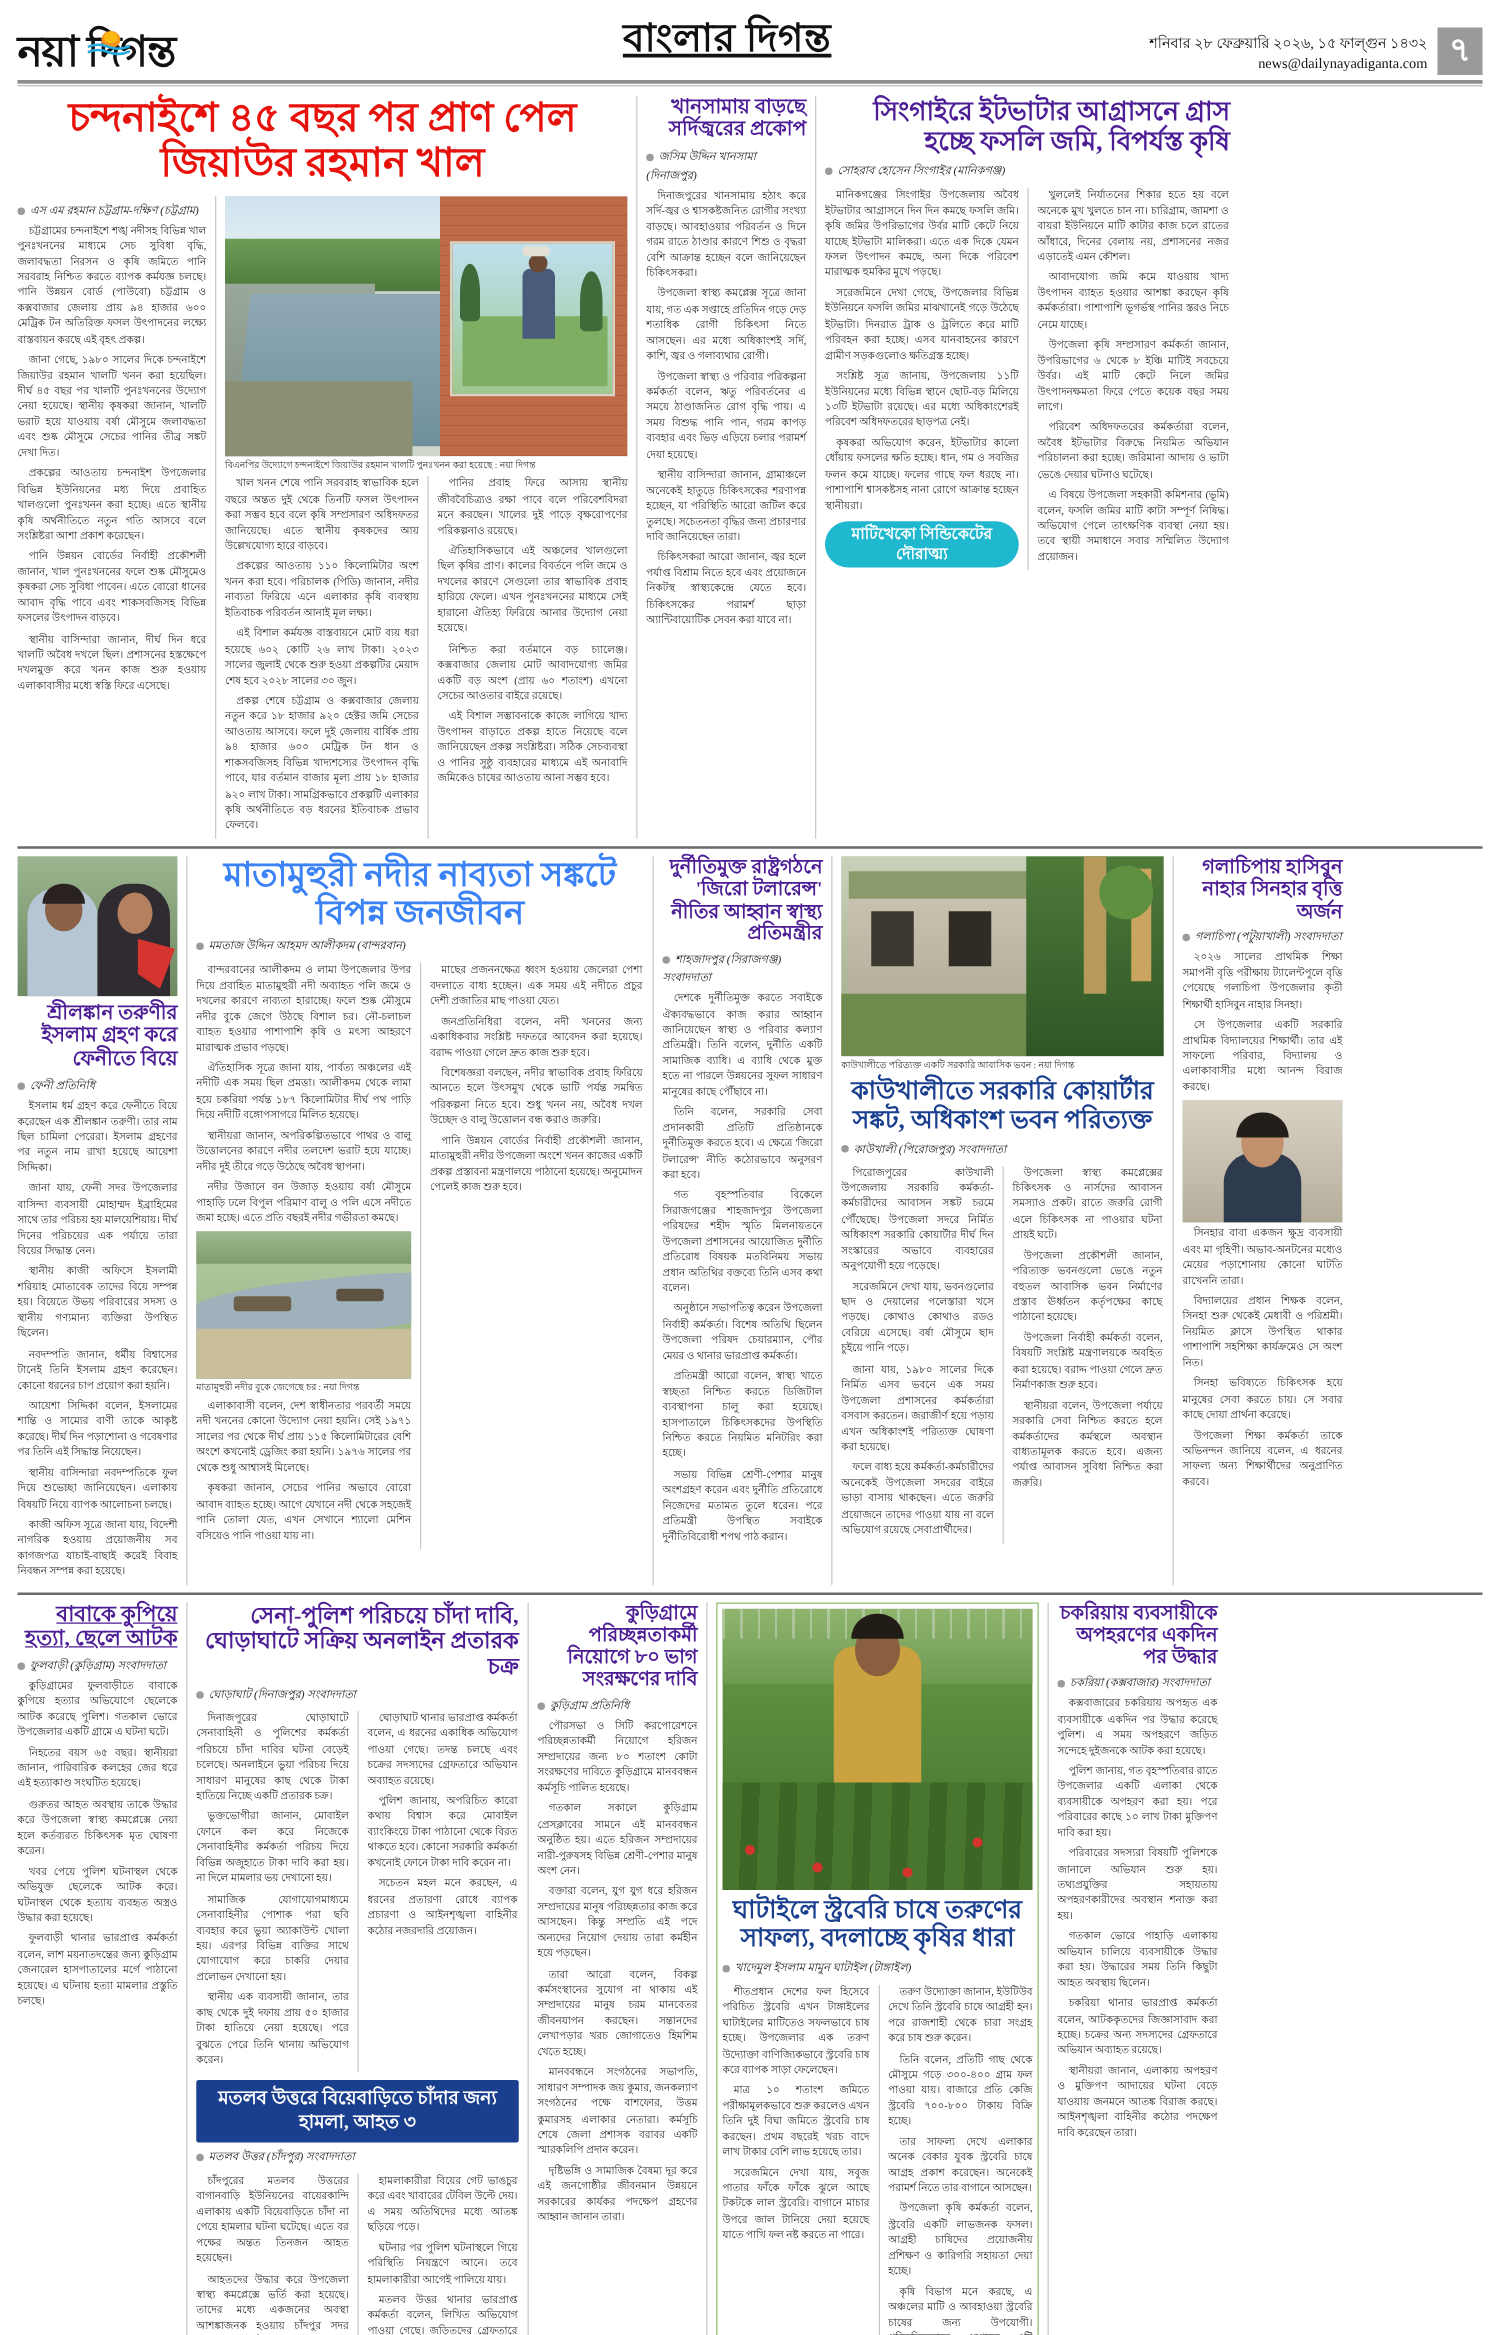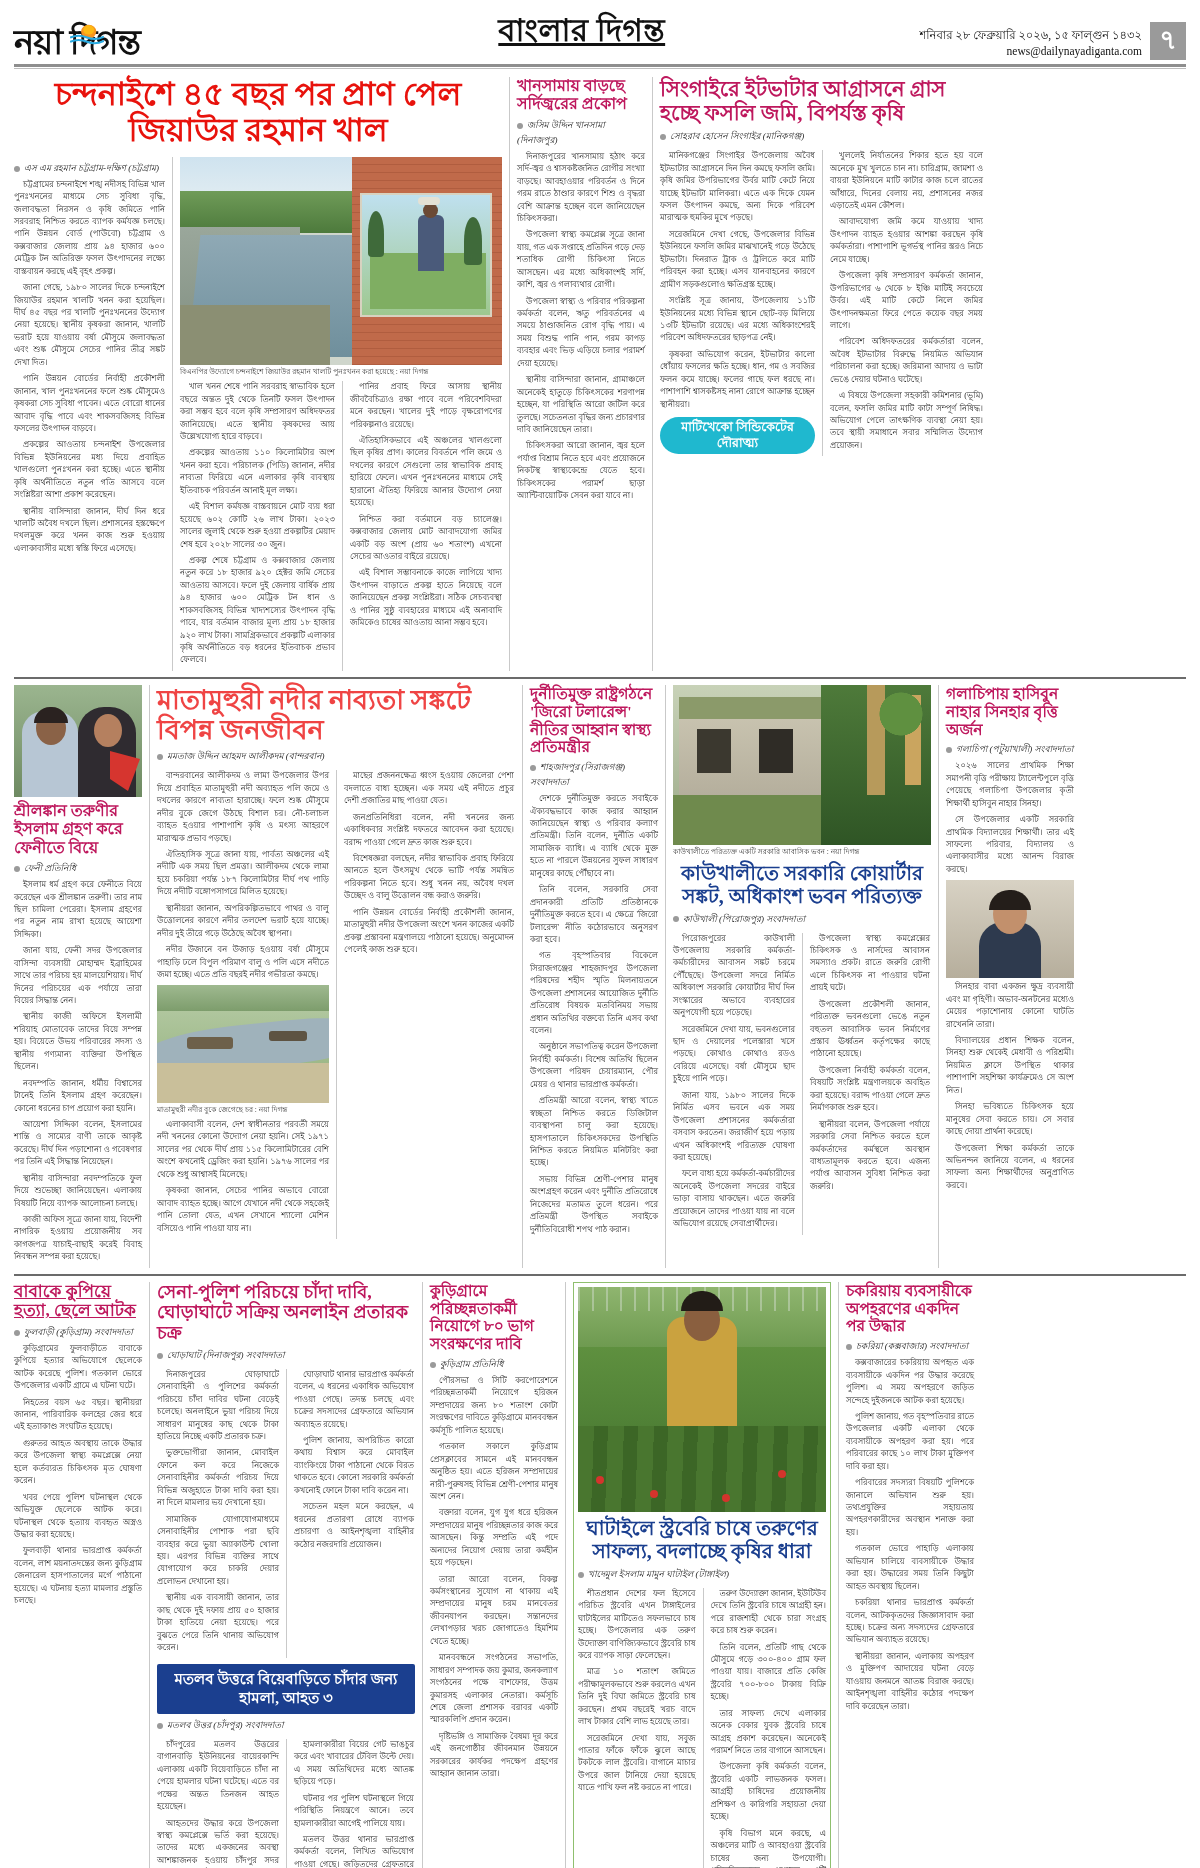--- a/index.html
+++ b/index.html
@@ -29,22 +29,22 @@
   .rule-thick{height:3px;background:#8e8e8e;margin:4px 0 0 0;}
   .rule-thin{height:1px;background:#bdbdbd;margin-top:1px;}
 
   
   .grid{display:flex;gap:0;margin-top:6px;}
   .vline{width:1px;background:#c9c9c9;margin:0 7px;flex:0 0 1px;}
   .hline2{height:2px;background:#6b6b6b;margin:6px 0;}
 
   
   .hl-red{color:#e8120c;font-weight:bold;line-height:1.12;text-align:center;}
-  .hl-black{color:#be185d;font-weight:bold;line-height:1.15;text-align:left;}
-  .hl-teal{color:#ef4444;font-weight:bold;line-height:1.12;text-align:left;}
+  .hl-black{color:#4c1d95;font-weight:bold;line-height:1.15;text-align:right;}
+  .hl-teal{color:#3b82f6;font-weight:bold;line-height:1.12;text-align:center;}
   .hl-blue{color:#1b3f8f;font-weight:bold;line-height:1.15;text-align:center;}
   .byline{font-size:9px;font-style:italic;color:#222;margin:4px 0 3px 0;}
   .byline .dot{display:inline-block;width:6px;height:6px;border-radius:50%;
       background:#9a9a9a;margin-right:4px;vertical-align:middle;}
   .body-col{font-size:8.3px;line-height:1.5;text-align:justify;color:#2a2a2a;
       font-family:"Liberation Serif",serif;hyphens:auto;}
   .body-col p{margin:0 0 4px 0;text-indent:9px;}
   .cap{font-size:7.4px;color:#333;margin-top:2px;line-height:1.3;}
 
   
@@ -91,22 +91,22 @@
       <div class="hl-red" style="font-size:32px;">চন্দনাইশে ৪৫ বছর পর প্রাণ পেল জিয়াউর রহমান খাল</div>
 
       <div class="grid" style="margin-top:8px;">
         <div style="width:152px;">
           <div class="byline">
             <span class="dot"></span><span>এস এম রহমান চট্টগ্রাম-দক্ষিণ (চট্টগ্রাম)</span>
           </div>
           <div class="body-col">
             <p>চট্টগ্রামের চন্দনাইশে শঙ্খ নদীসহ বিভিন্ন খাল পুনঃখননের মাধ্যমে সেচ সুবিধা বৃদ্ধি, জলাবদ্ধতা নিরসন ও কৃষি জমিতে পানি সরবরাহ নিশ্চিত করতে ব্যাপক কর্মযজ্ঞ চলছে। পানি উন্নয়ন বোর্ড (পাউবো) চট্টগ্রাম ও কক্সবাজার জেলায় প্রায় ৯৪ হাজার ৬০০ মেট্রিক টন অতিরিক্ত ফসল উৎপাদনের লক্ষ্যে বাস্তবায়ন করছে এই বৃহৎ প্রকল্প।</p>
               <p>জানা গেছে, ১৯৮০ সালের দিকে চন্দনাইশে জিয়াউর রহমান খালটি খনন করা হয়েছিল। দীর্ঘ ৪৫ বছর পর খালটি পুনঃখননের উদ্যোগ নেয়া হয়েছে। স্থানীয় কৃষকরা জানান, খালটি ভরাট হয়ে যাওয়ায় বর্ষা মৌসুমে জলাবদ্ধতা এবং শুষ্ক মৌসুমে সেচের পানির তীব্র সঙ্কট দেখা দিত।</p>
-            <p>পানি উন্নয়ন বোর্ডের নির্বাহী প্রকৌশলী জানান, খাল পুনঃখননের ফলে শুষ্ক মৌসুমেও কৃষকরা সেচ সুবিধা পাবেন। এতে বোরো ধানের আবাদ বৃদ্ধি পাবে এবং শাকসবজিসহ বিভিন্ন ফসলের উৎপাদন বাড়বে।</p>
-              <p>প্রকল্পের আওতায় চন্দনাইশ উপজেলার বিভিন্ন ইউনিয়নের মধ্য দিয়ে প্রবাহিত খালগুলো পুনঃখনন করা হচ্ছে। এতে স্থানীয় কৃষি অর্থনীতিতে নতুন গতি আসবে বলে সংশ্লিষ্টরা আশা প্রকাশ করেছেন।</p>
+            <p>প্রকল্পের আওতায় চন্দনাইশ উপজেলার বিভিন্ন ইউনিয়নের মধ্য দিয়ে প্রবাহিত খালগুলো পুনঃখনন করা হচ্ছে। এতে স্থানীয় কৃষি অর্থনীতিতে নতুন গতি আসবে বলে সংশ্লিষ্টরা আশা প্রকাশ করেছেন।</p>
+              <p>পানি উন্নয়ন বোর্ডের নির্বাহী প্রকৌশলী জানান, খাল পুনঃখননের ফলে শুষ্ক মৌসুমেও কৃষকরা সেচ সুবিধা পাবেন। এতে বোরো ধানের আবাদ বৃদ্ধি পাবে এবং শাকসবজিসহ বিভিন্ন ফসলের উৎপাদন বাড়বে।</p>
             <p>স্থানীয় বাসিন্দারা জানান, দীর্ঘ দিন ধরে খালটি অবৈধ দখলে ছিল। প্রশাসনের হস্তক্ষেপে দখলমুক্ত করে খনন কাজ শুরু হওয়ায় এলাকাবাসীর মধ্যে স্বস্তি ফিরে এসেছে।</p>
           </div>
         </div>
         <div class="vline"></div>
 
         <div style="width:322px;">
 
           <div class="photo" style="height:208px;">
             <div class="sky" style="height:58px;background:linear-gradient(#cfe3ef,#e8f0f3);"></div>
             <div style="position:absolute;left:0;top:34px;right:0;height:42px;background:linear-gradient(#6f9b58,#4d7a3c);"></div>

